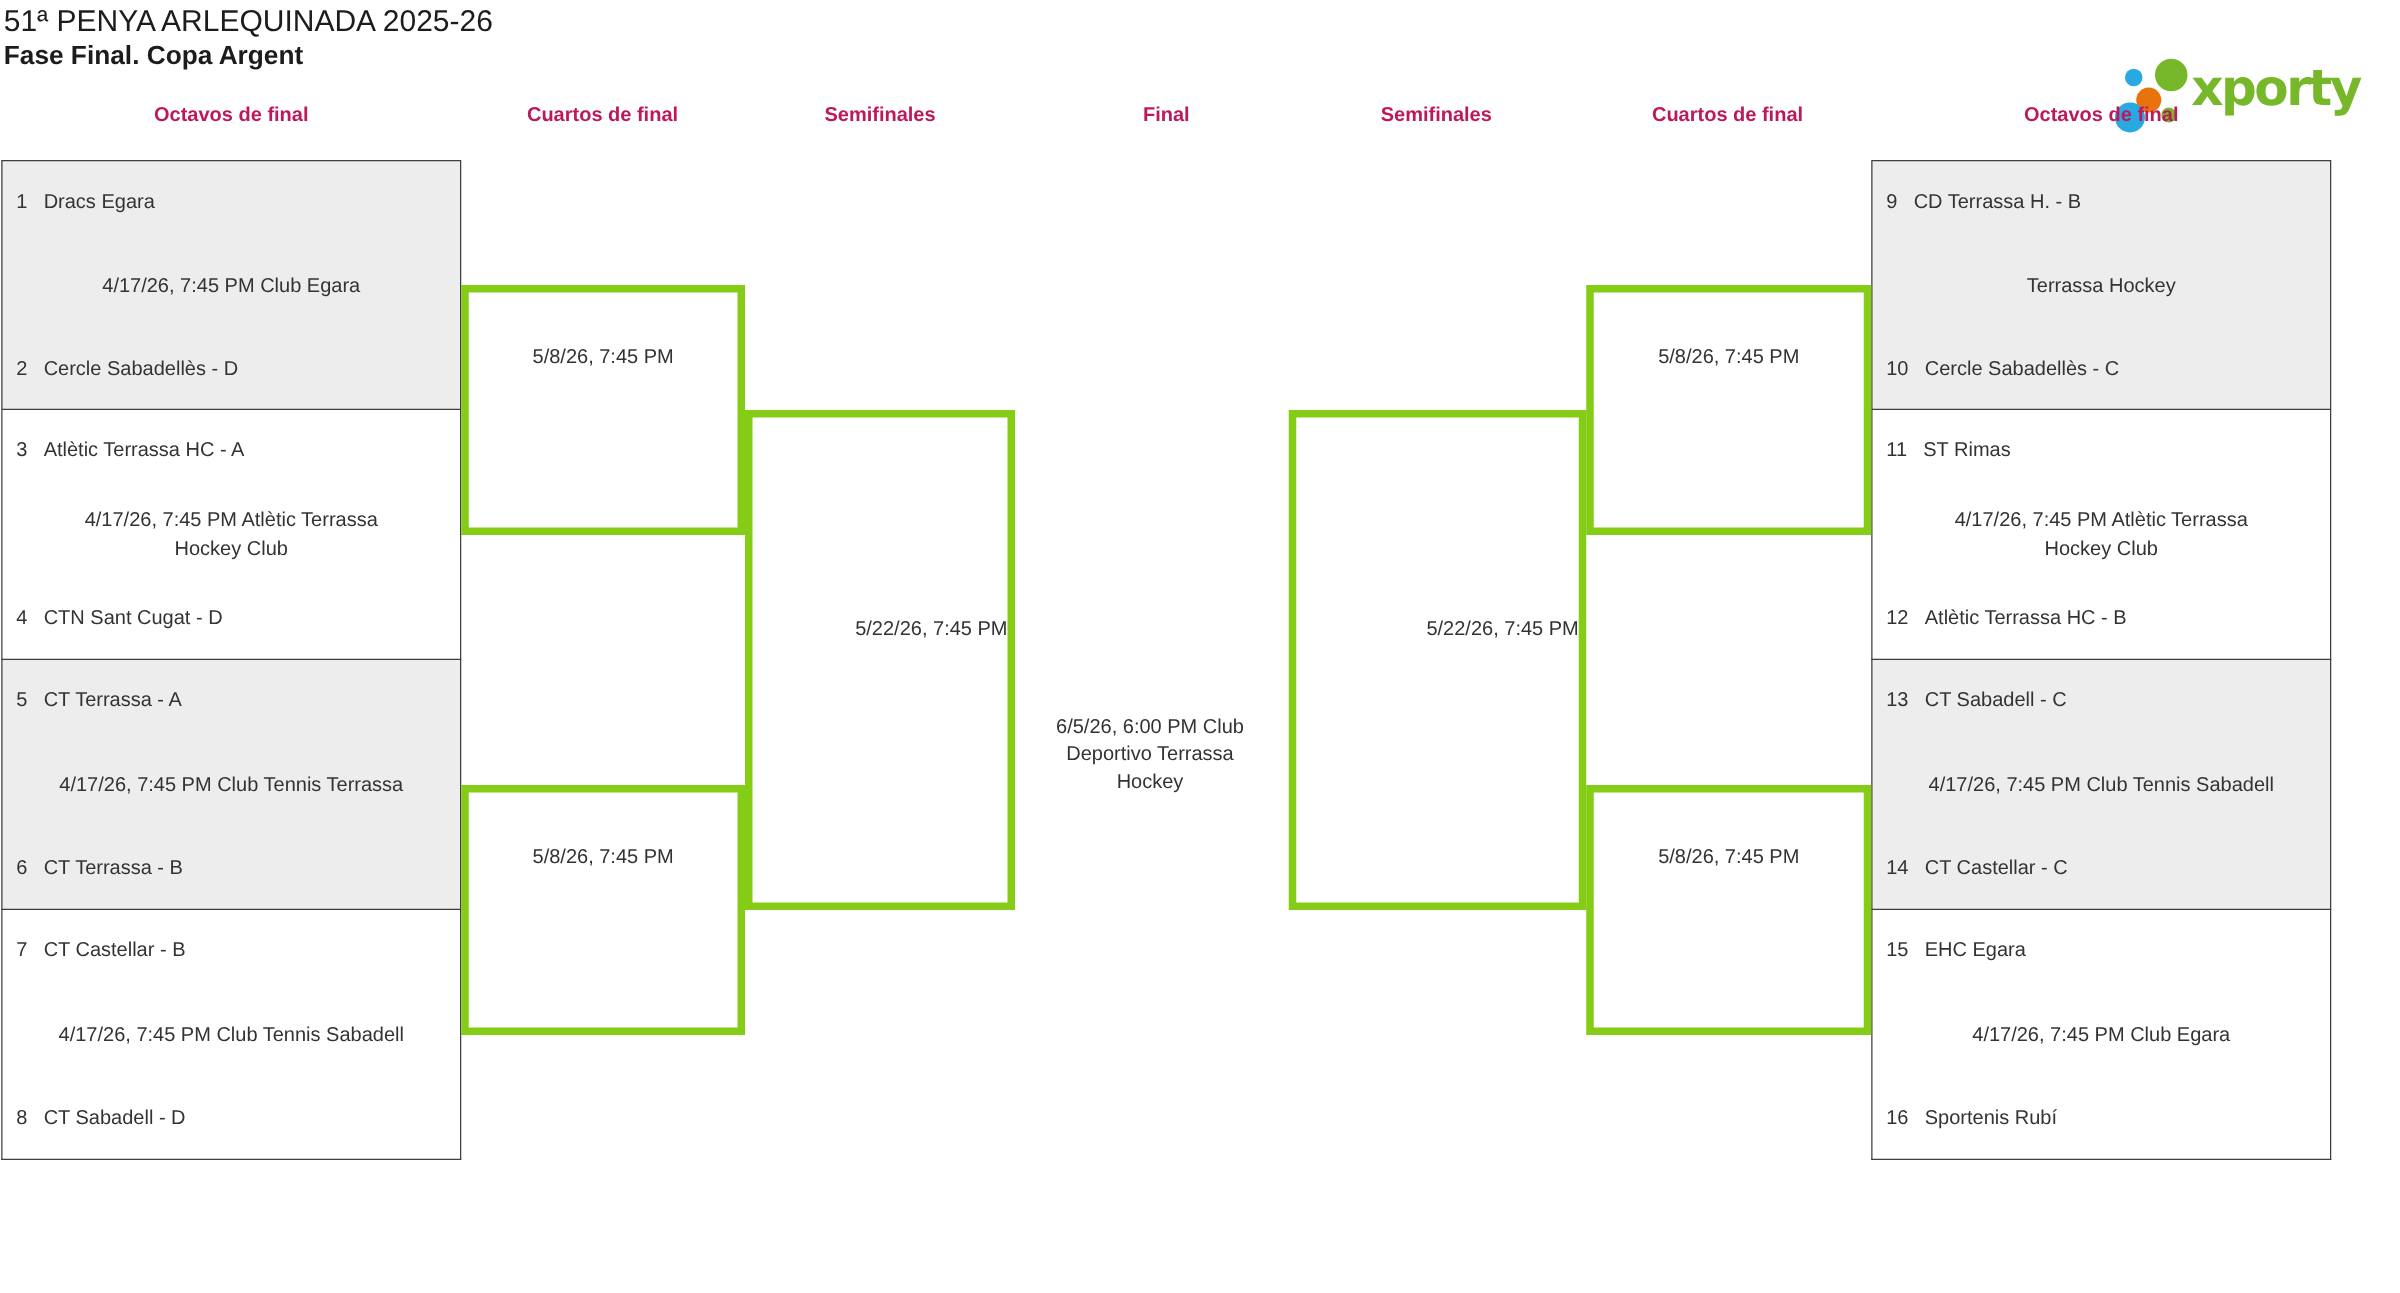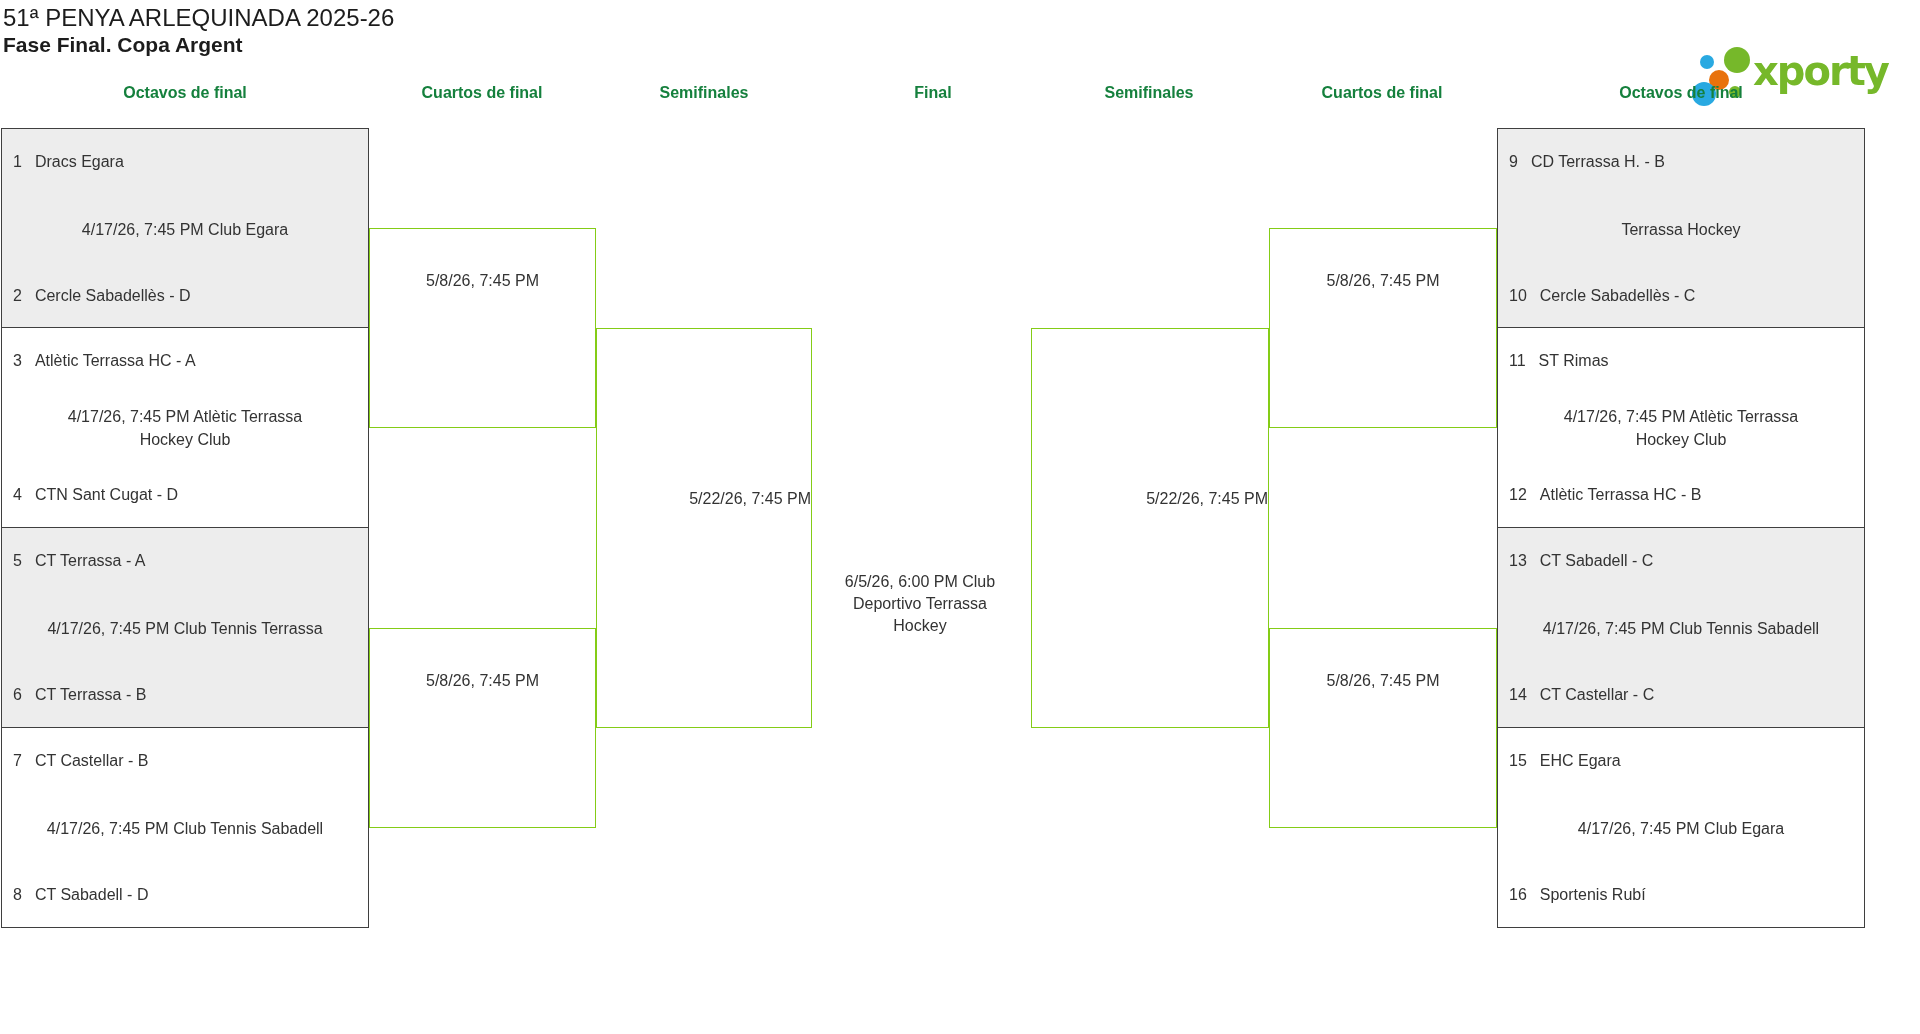--- a/index.html
+++ b/index.html
@@ -2,33 +2,33 @@
 <html><head>
 <meta charset="utf-8">
 <style>
   html,body{margin:0;padding:0;background:#fff;}
   .stage{position:relative;width:1920px;height:1034px;background:#ffffff;overflow:hidden;
          font-family:"Liberation Sans","DejaVu Sans",sans-serif;color:#333;}
   
   .title1{position:absolute;left:3px;top:4px;font-size:24px;font-weight:400;color:#1c1c1c;}
   .title2{position:absolute;left:3px;top:33px;font-size:21px;font-weight:700;color:#1c1c1c;}
   
-  .rh{position:absolute;top:84px;width:300px;text-align:center;font-size:16px;font-weight:600;color:#15803d;}
+  .rh{position:absolute;top:84px;width:300px;text-align:center;font-size:16px;font-weight:600;color:#be185d;}
   
   .obox{position:absolute;width:368px;height:200px;border:1px solid #3f3f3f;background:#ffffff;box-sizing:border-box;}
   .obox.gray{background:#ededed;}
   .obox.flush{border-top:none;}
   .trow{position:absolute;left:11px;right:8px;font-size:16px;line-height:22px;white-space:nowrap;color:#333;}
   .trow.top{top:22px;}
   .trow.bot{top:156px;}
   .seed{display:inline-block;margin-right:13px;}
   .odate{position:absolute;left:10px;right:10px;top:100px;transform:translateY(-50%);
          text-align:center;font-size:16px;line-height:23px;color:#333;}
   
-  .rbox{position:absolute;border:1px solid #84cc16;box-sizing:border-box;background:transparent;padding-left:12px;}
+  .rbox{position:absolute;border:6px solid #84cc16;box-sizing:border-box;background:transparent;padding-left:12px;}
   .qf-left-top{left:369px;top:228px;width:227px;height:200px;}
   .qf-left-bottom{left:369px;top:628px;width:227px;height:200px;}
   .qf-right-top{left:1269px;top:228px;width:228px;height:200px;}
   .qf-right-bottom{left:1269px;top:628px;width:228px;height:200px;}
   .sf-left{left:596px;top:328px;width:216px;height:400px;}
   .sf-right{left:1031px;top:328px;width:238px;height:400px;}
   .rdate{position:absolute;left:0;right:0;text-align:center;font-size:16px;line-height:22px;
          transform:translateY(-50%);color:#333;}
   .rdate.qf{top:52px;}
   .rdate.sf{top:170px;text-align:right;}

